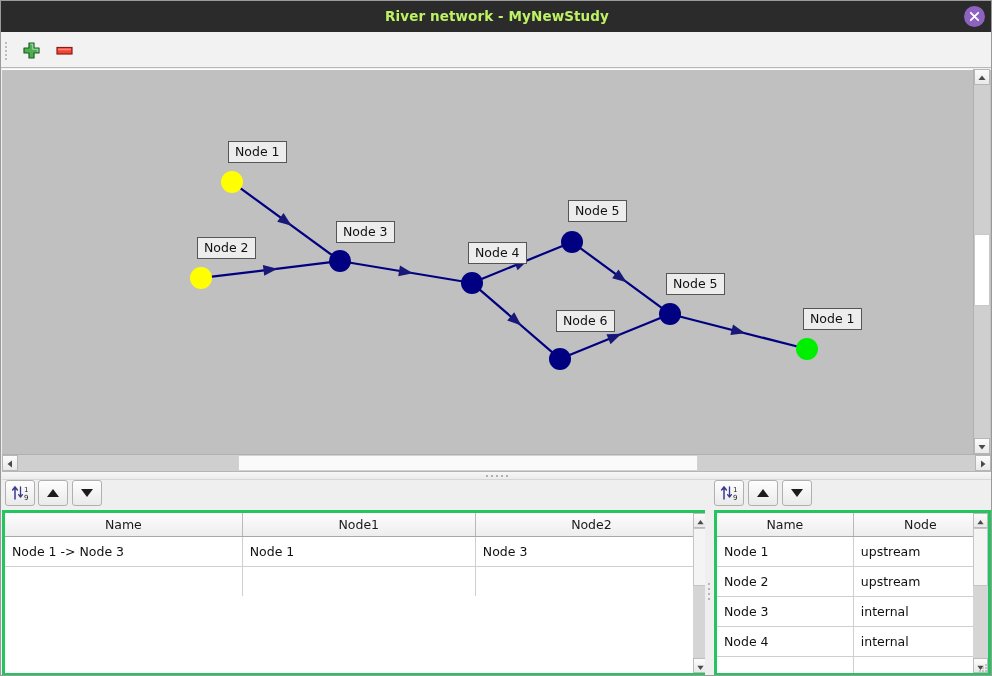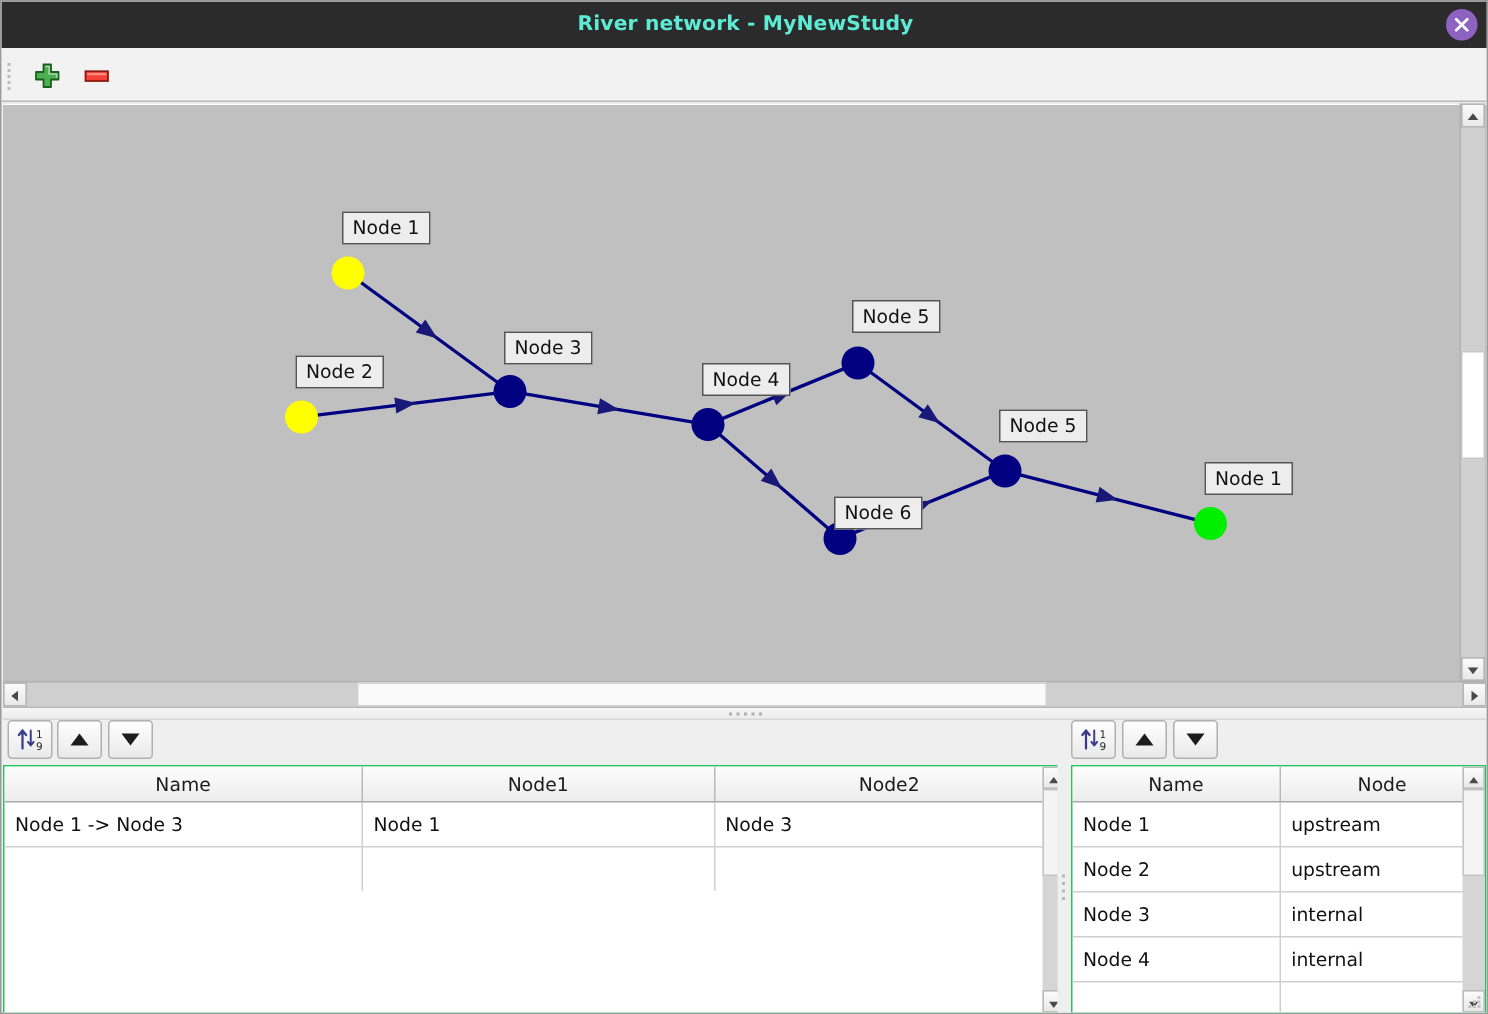--- a/index.html
+++ b/index.html
@@ -25,21 +25,21 @@
     background: #2b2b2b;
     color: #ffffff;
   }
   #titlebar-title {
     position: absolute; left: 0; top: 0;
     width: 992px; height: 31px;
     line-height: 31px;
     text-align: center;
     font-size: 13.5px;
     font-weight: bold;
-    color: #5eead4;
+    color: #bef264;
     letter-spacing: 0.1px;
   }
   #close-button {
     position: absolute; right: 8px; top: 5px;
     width: 21px; height: 21px;
     border-radius: 50%;
     background: #8e62c0;
     cursor: pointer;
   }
   #close-button svg { display:block; }
@@ -159,21 +159,21 @@
     background: linear-gradient(#fefefe,#eaeaea);
     border: 1px solid #b0b0b0;
     border-radius: 3px;
     cursor: pointer;
   }
   .sq-btn svg { display:block; margin: 0 auto; }
 
   .tbl-wrap {
     position: absolute;
     background: #ffffff;
-    border: 1px solid #22c55e;
+    border: 3px solid #22c55e;
     overflow: hidden;
   }
   table.grid { border-collapse: collapse; width: 100%; table-layout: fixed; }
   table.grid th {
     background: linear-gradient(#fdfdfd,#ededed);
     border-right: 1px solid #b9b9b9;
     border-bottom: 1px solid #a8a8a8;
     font-weight: normal;
     font-size: 12.5px;
     color: #1a1a1a;
@@ -297,21 +297,21 @@
           <circle cx="668" cy="312" r="11" fill="#000080"></circle>
           <circle cx="805" cy="347" r="11" fill="#00ee00"></circle>
         </g>
     </svg>
     <div id="label-layer">
         <div class="node-label" style="left: 226px; top: 71px;">Node 1</div>
         <div class="node-label" style="left: 195px; top: 167px;">Node 2</div>
         <div class="node-label" style="left: 334px; top: 151px;">Node 3</div>
         <div class="node-label" style="left: 466px; top: 172px;">Node 4</div>
         <div class="node-label" style="left: 566px; top: 130px;">Node 5</div>
-        <div class="node-label" style="left: 554px; top: 261px;">Node 6</div>
+        <div class="node-label" style="left: 554px; top: 240px;">Node 6</div>
         <div class="node-label" style="left: 664px; top: 203px;">Node 5</div>
         <div class="node-label" style="left: 801px; top: 238px;">Node 1</div>
       </div>
   </div>
 
   <div id="gv-scroll">
     <div class="sb-arrow up">
       <svg width="14" height="14" viewBox="0 0 14 14">
           <path d="M7 4.5 L10.5 9 L3.5 9 z" fill="#4a4a4a"></path>
         </svg>

